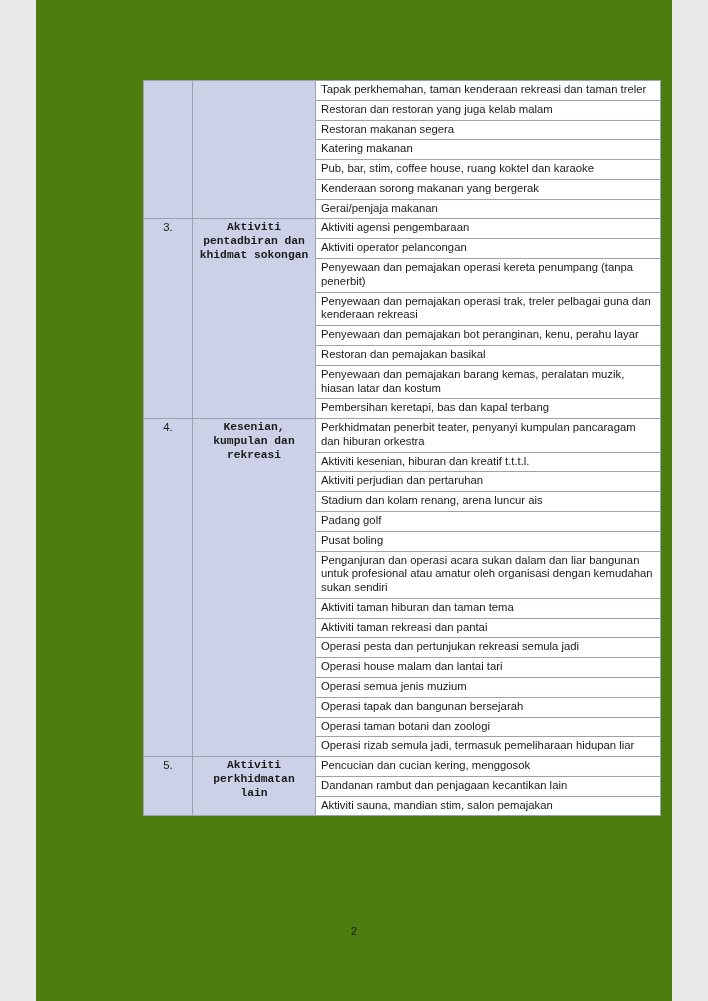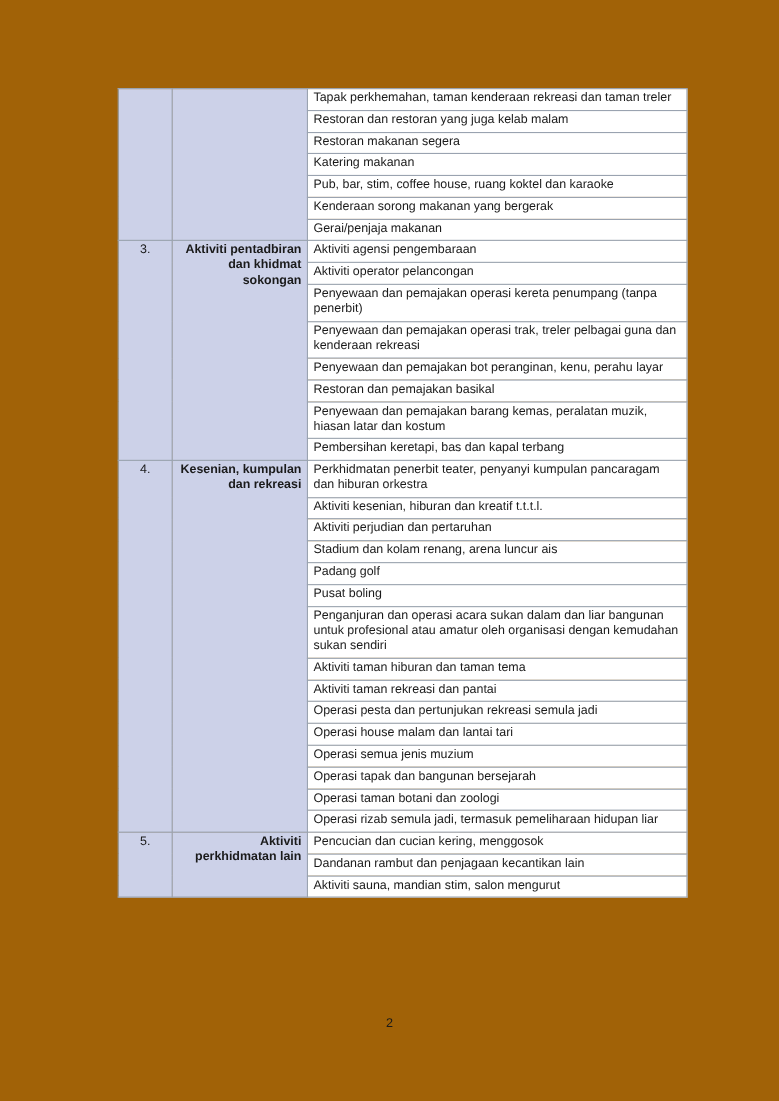--- a/index.html
+++ b/index.html
@@ -4,23 +4,23 @@
 <style>
   html, body {
     margin: 0;
     padding: 0;
     background: #e9e9e9;
   }
   body {
     font-family: "Liberation Sans", sans-serif;
   }
   .page {
-    width: 708px;
+    width: 636px;
     height: 1001px;
-    background: #a16207;
+    background: #4d7c0f;
     position: relative;
     margin: 0 auto;
     box-sizing: border-box;
     overflow: hidden;
   }
   .sheet {
     position: absolute;
     left: 107px;
     top: 80px;
     width: 518px;
@@ -42,27 +42,28 @@
     width: 38px;
     background: #ccd1e8;
     text-align: center;
     vertical-align: middle;
     font-size: 11.3px;
     color: #1a1a1a;
   }
   td.cat-cell {
     width: 112px;
     background: #ccd1e8;
-    text-align: right;
+    text-align: center;
     vertical-align: middle;
     font-weight: bold;
     font-size: 11.3px;
     line-height: 1.35;
     color: #1a1a1a;
     padding: 4px 6px;
+    font-family: Liberation Mono, monospace;
   }
   td.blank-cell {
     background: #ccd1e8;
   }
   td.item-cell {
     background: #ffffff;
   }
   .page-number {
     position: absolute;
     left: 0;
@@ -182,21 +183,21 @@
 
         <tr>
           <td class="num-cell" rowspan="3">5.</td>
           <td class="cat-cell" rowspan="3">Aktiviti perkhidmatan lain</td>
           <td class="item-cell">Pencucian dan cucian kering, menggosok</td>
         </tr>
         <tr>
           <td class="item-cell">Dandanan rambut dan penjagaan kecantikan lain</td>
         </tr>
         <tr>
-          <td class="item-cell">Aktiviti sauna, mandian stim, salon mengurut</td>
+          <td class="item-cell">Aktiviti sauna, mandian stim, salon pemajakan</td>
         </tr>
 
       </tbody>
     </table>
   </div>
 
   <div class="page-number">2</div>
 </div>
 
 </body></html>

